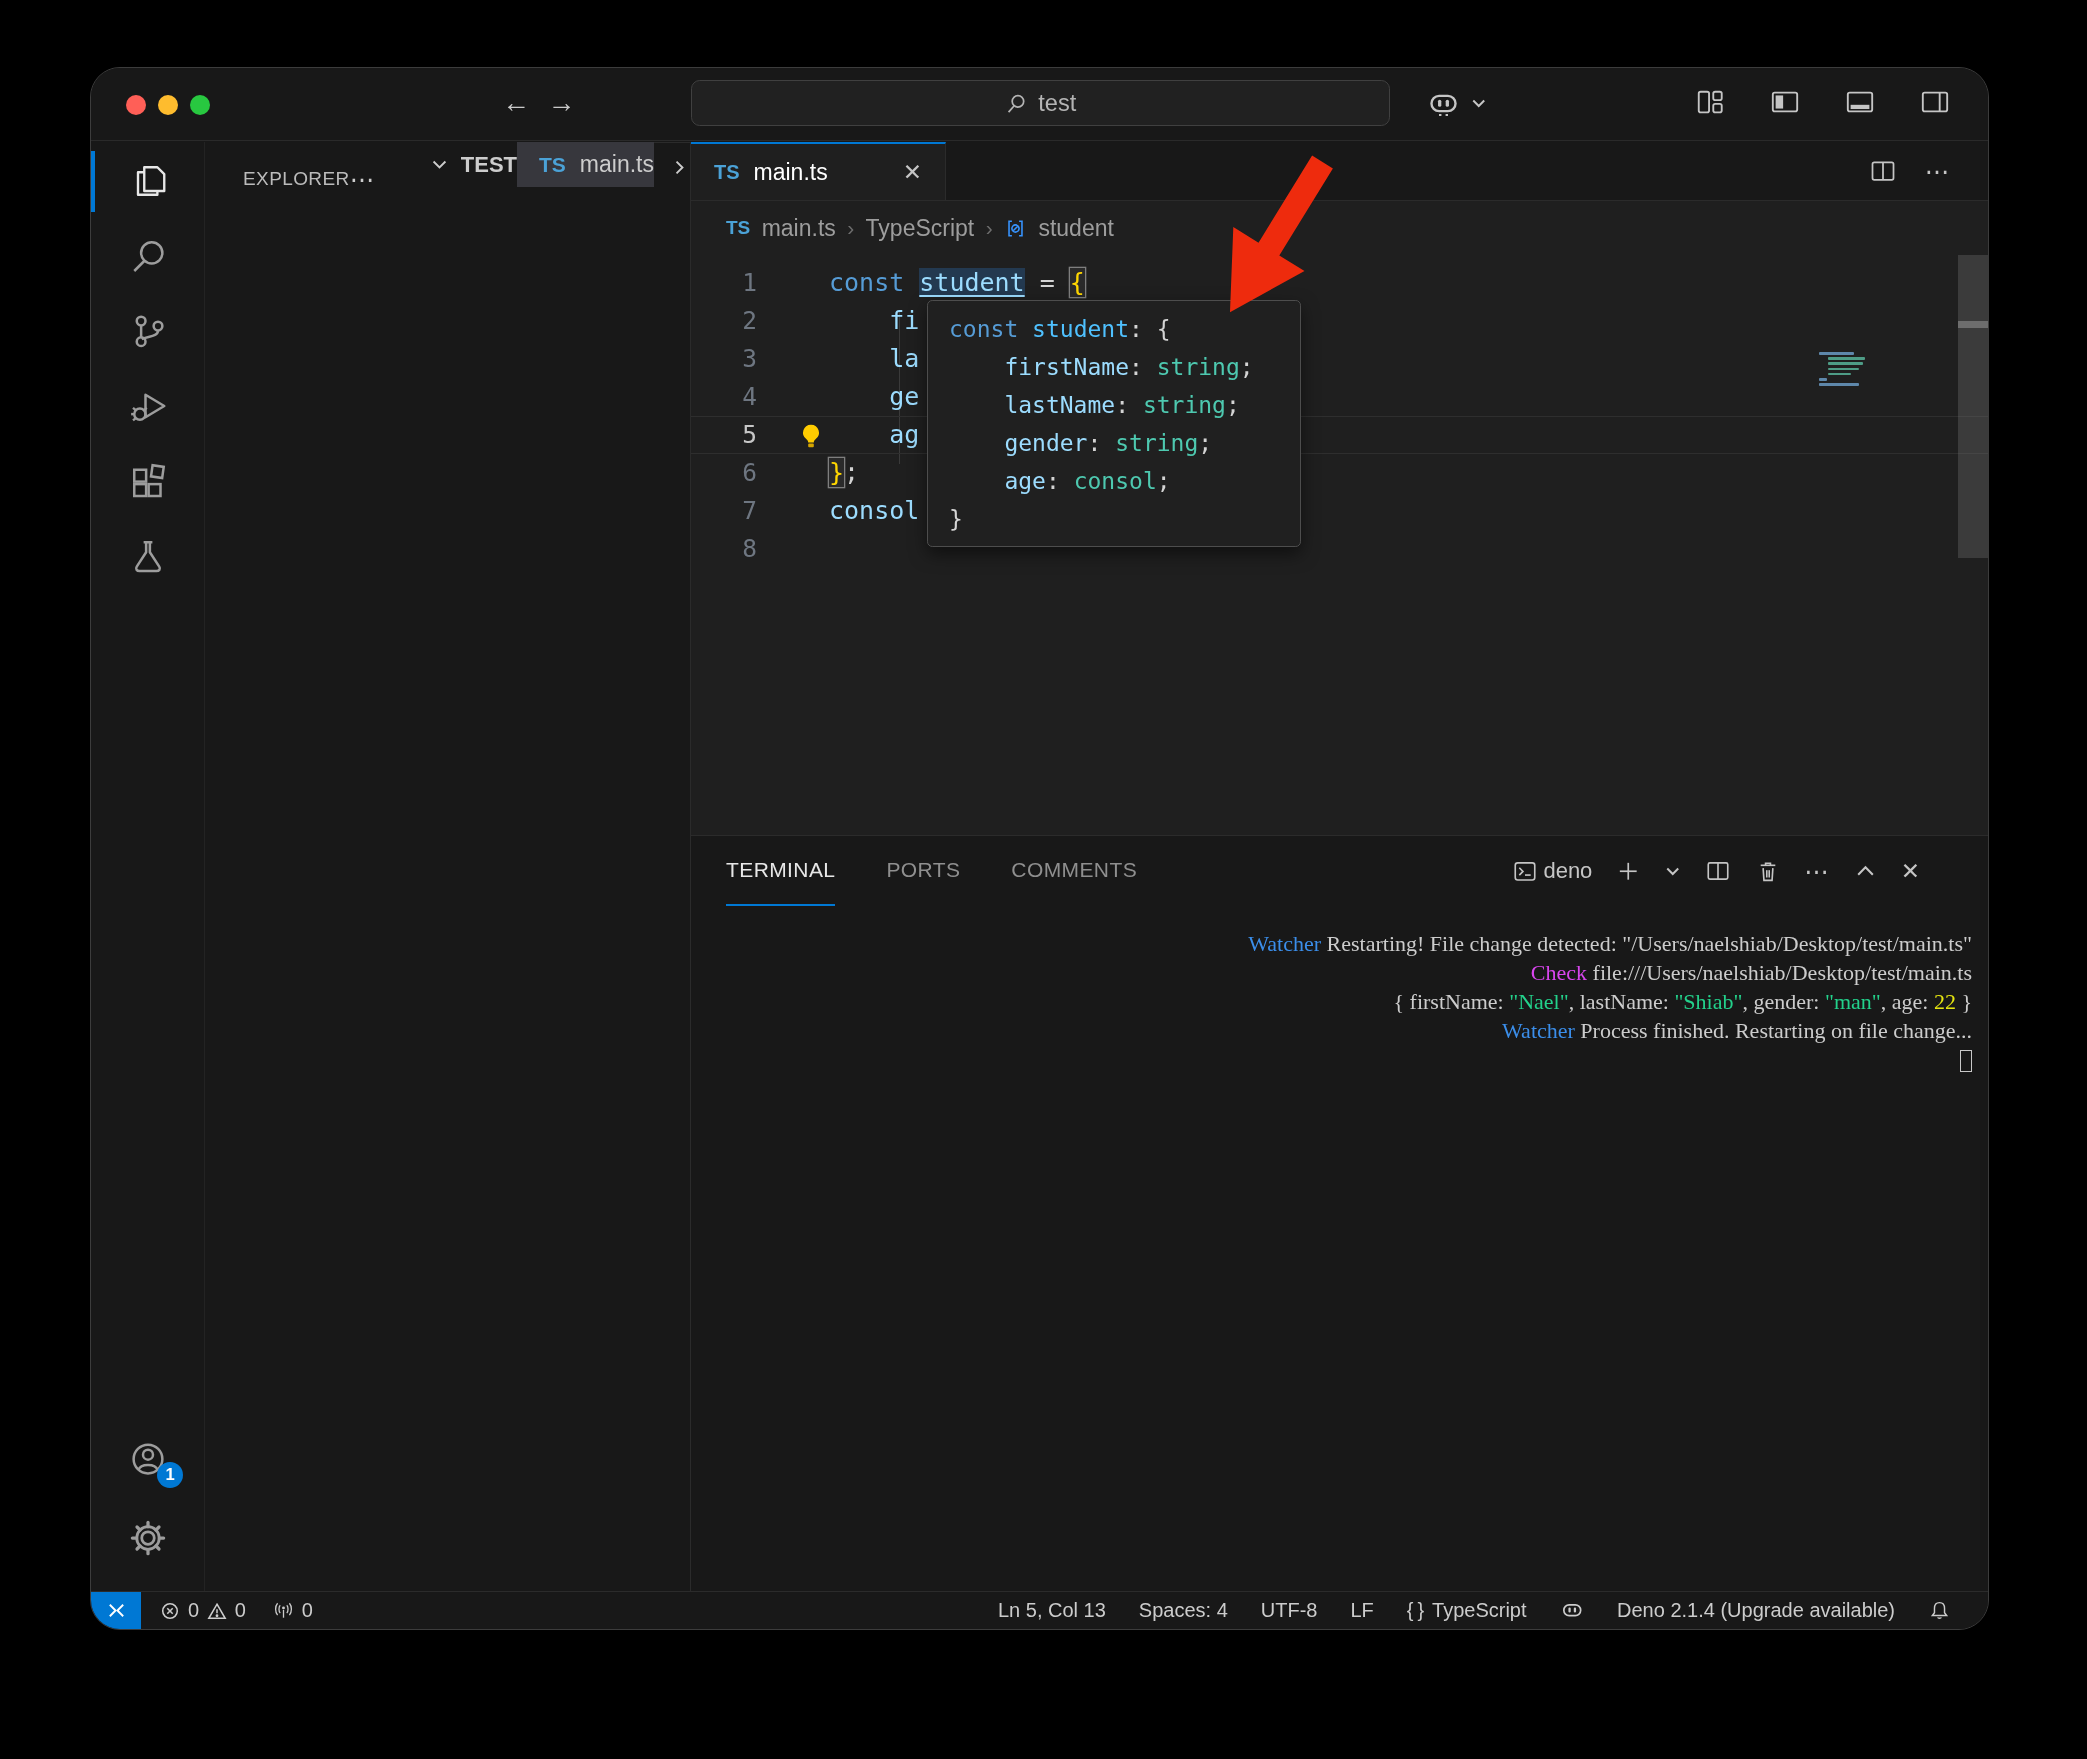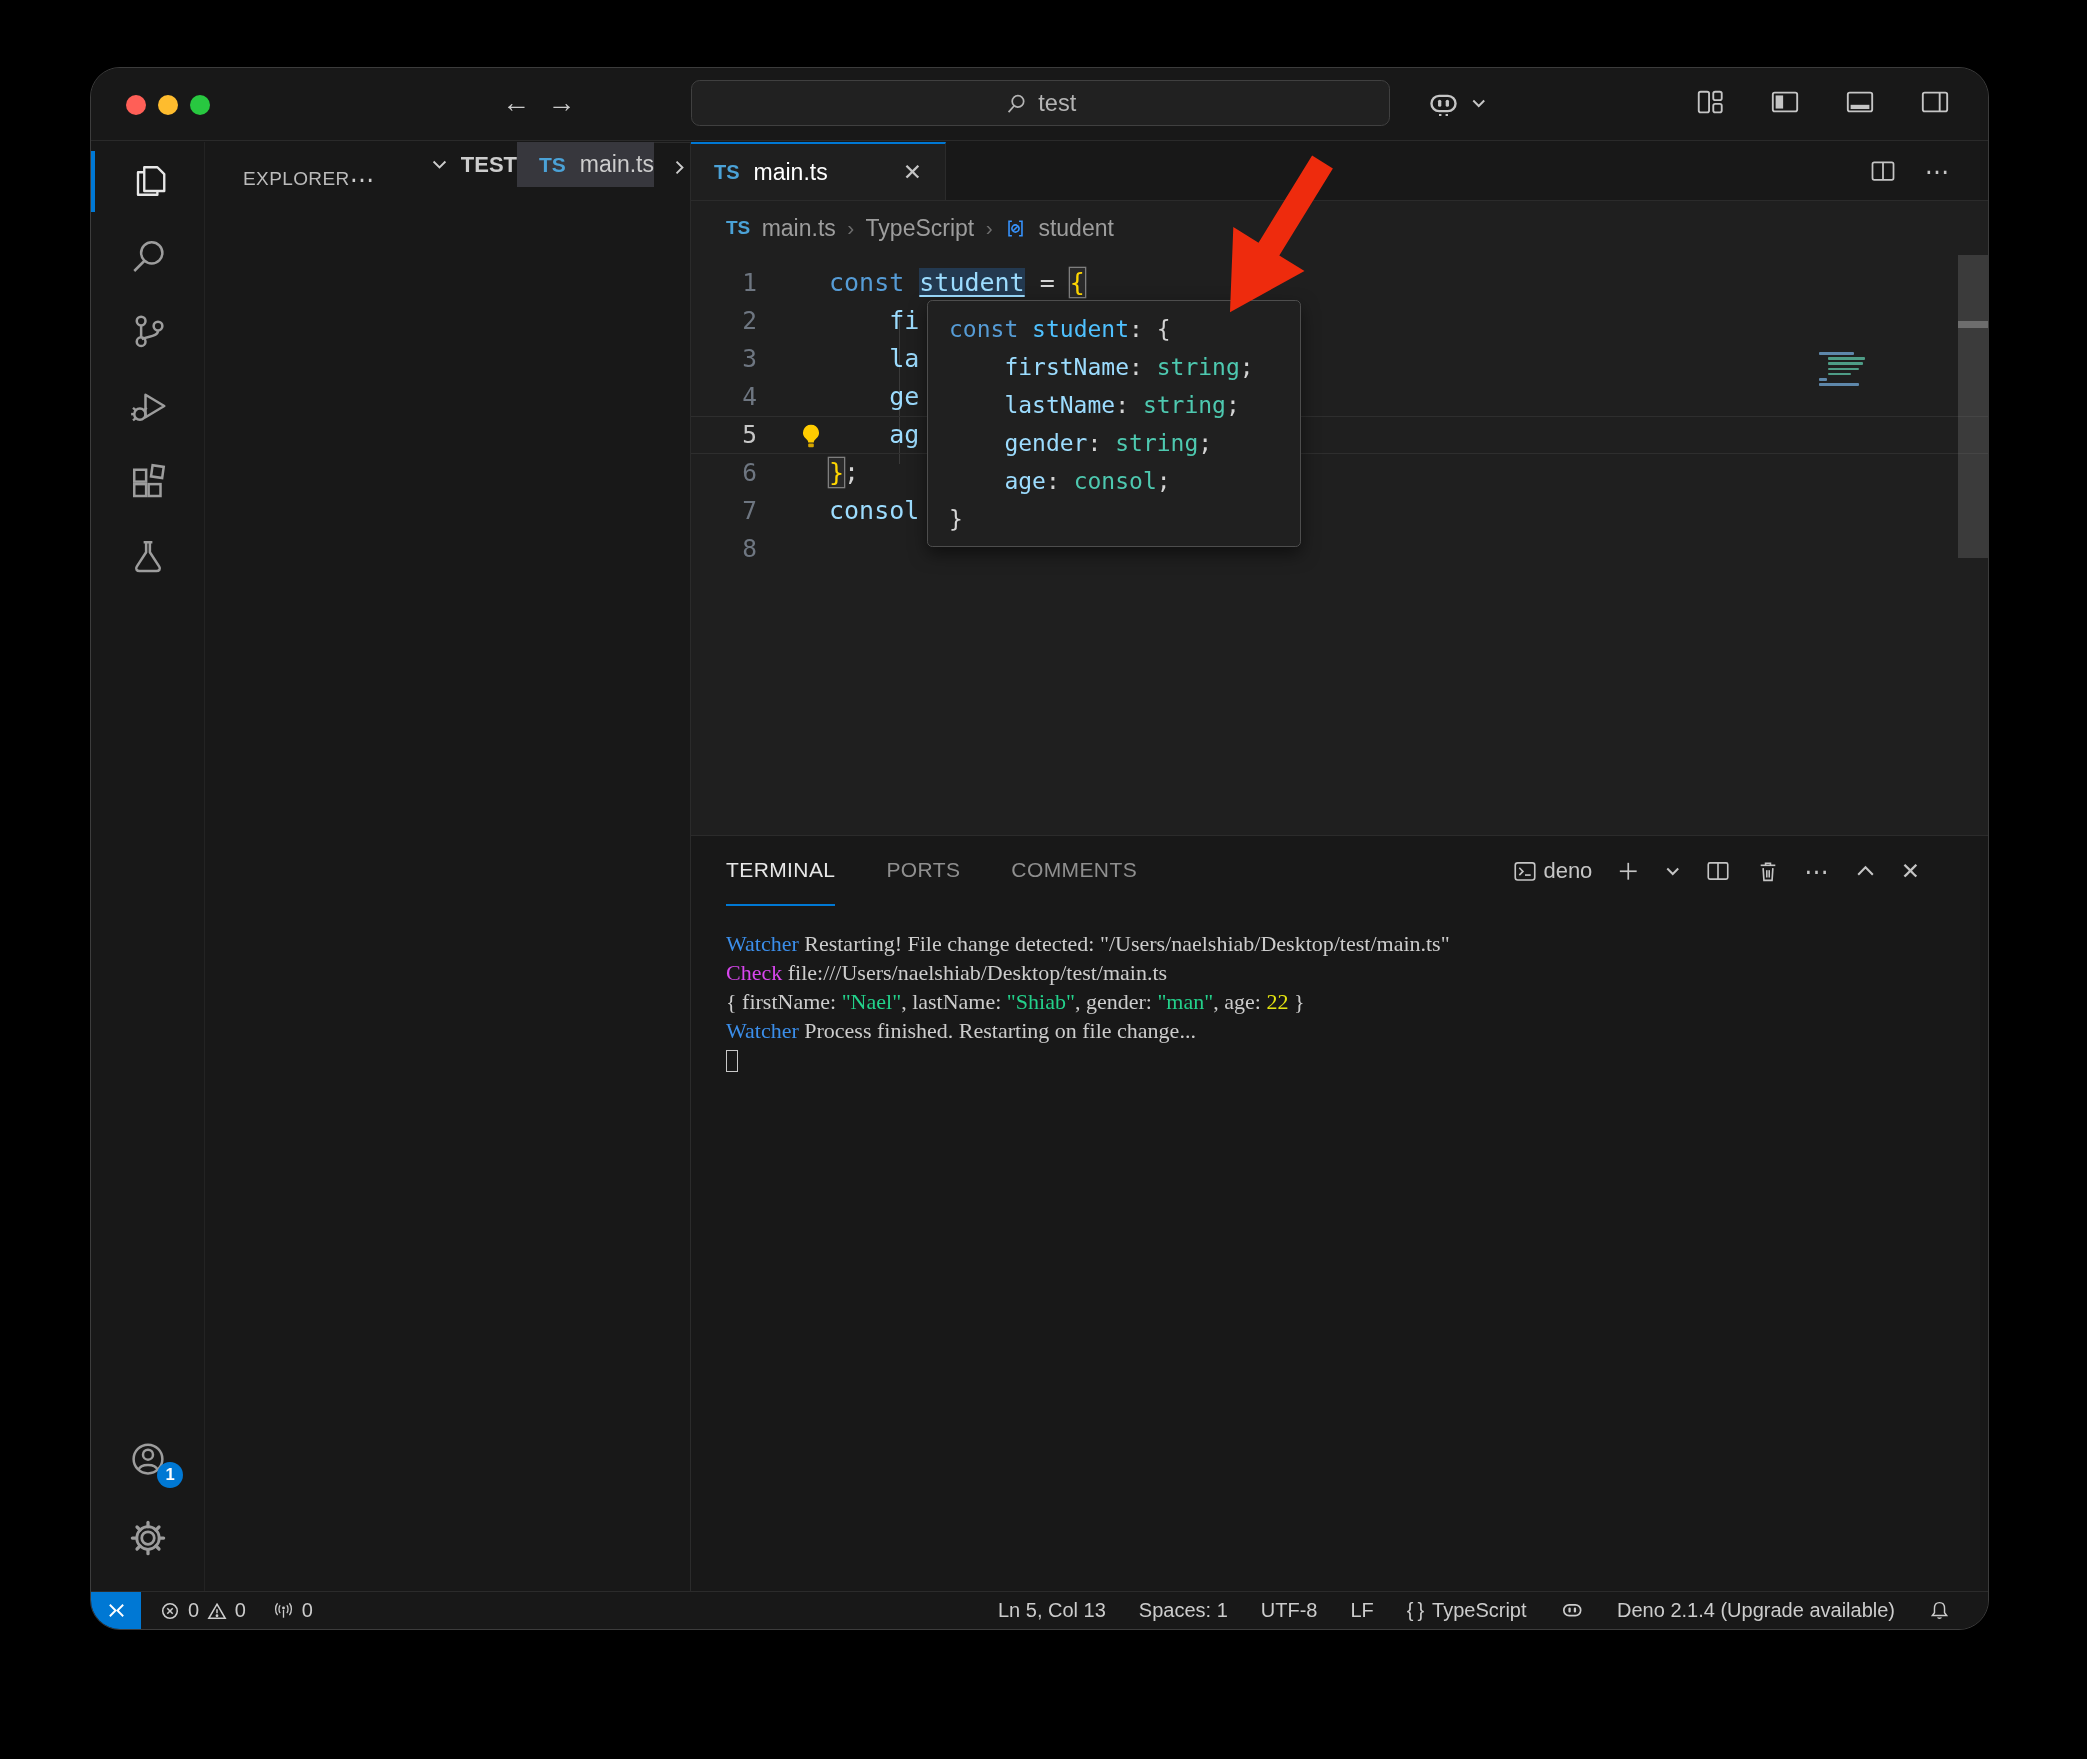--- a/index.html
+++ b/index.html
@@ -68,21 +68,21 @@
   .hover-tip { position:absolute; left:236px; top:45px; width:374px; height:247px; background:#202020;
                border:0.9px solid #4d4d4d; border-radius:5.2px; padding:8.7px 0 0 21px; z-index:10;
                font-size:23px; box-shadow:0 7px 17.5px rgba(0,0,0,.5); }
   .tip-line { height:38px; line-height:38px; white-space:pre; }
 
   .minimap { position:absolute; top:97px; right:117px; width:52px; z-index:2; }
   .mm-line { height:2.6px; margin-bottom:2.6px; background:#5e87aa; border-radius:0.9px; }
   .scrollbar { position:absolute; top:0; right:0; width:30px; height:303px; background:rgba(110,110,110,.36); z-index:2; }
   .scroll-notch { position:absolute; top:66px; left:0; right:0; height:7px; background:rgba(170,170,170,.45); }
 
-  .panel { height:756px; flex:none; background:#181818; border-top:0.9px solid #2b2b2b; display:flex; flex-direction:column; }
+  .panel { height:756px; flex:none; background:#181818; border-top:0.9px solid #2b2b2b; display:flex; flex-direction:column;text-align:right; }
   .panel-header { height:70px; flex:none; display:flex; align-items:center; padding:0 68px 0 35px; }
   .ptabs { display:flex; gap:51px; height:100%; }
   .ptab { display:flex; align-items:center; font-size:21px; color:#8f8f8f; letter-spacing:0.4px; border-bottom:2.6px solid transparent; }
   .ptab.active { color:#e7e7e7; border-bottom-color:#0078d4; }
   .panel-actions { margin-left:auto; display:flex; align-items:center; gap:23.6px; color:#c5c5c5; font-size:22px; }
   .shell-chip { display:flex; align-items:center; gap:5px; }
   .term { flex:1; padding:23px 16px 0 35px; font-family:Liberation Serif, serif; font-size:22px; }
   .term-line { height:29px; line-height:29px; white-space:pre; }
   .term-cursor { display:inline-block; width:12.2px; height:22px; border:1.7px solid #c8c8c8; vertical-align:text-bottom; }
 
@@ -432,21 +432,21 @@
           <path d="M21 8c2.5 2.2 2.5 9.8 0 12"></path>
             <path d="M25 5c4 4.5 4 13.5 0 18"></path>
           <circle cx="16" cy="12" r="2.2" fill="#cccccc" stroke="none"></circle>
             <path d="M16 15v12"></path>
         </svg>
         <span>0</span>
       </div>
     </div>
     <div class="sb-right">
       <span class="sitem">Ln 5, Col 13</span>
-      <span class="sitem">Spaces: 1</span>
+      <span class="sitem">Spaces: 4</span>
       <span class="sitem">UTF-8</span>
       <span class="sitem">LF</span>
       <span class="sitem">
         <span style="color:#cccccc">{ }</span>
         <span>TypeScript</span>
       </span>
       <svg class="ic" width="24.5" height="24.5" viewBox="0 0 32 32" fill="none" stroke="#cccccc" stroke-width="2.2">
         <rect x="5" y="9" width="22" height="14" rx="7"></rect>
         <rect x="11" y="12.5" width="3" height="6.5" rx="1.5" fill="#cccccc" stroke="none"></rect>
         <rect x="18" y="12.5" width="3" height="6.5" rx="1.5" fill="#cccccc" stroke="none"></rect>

